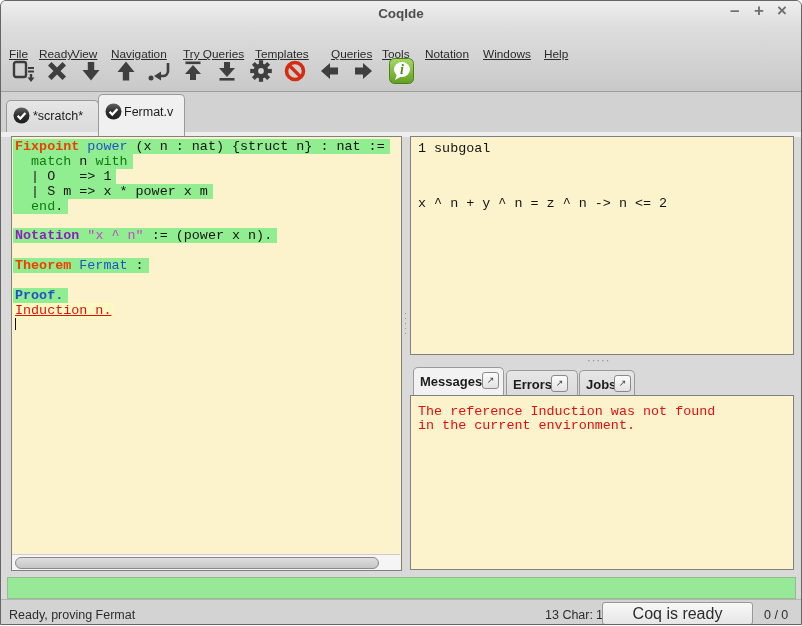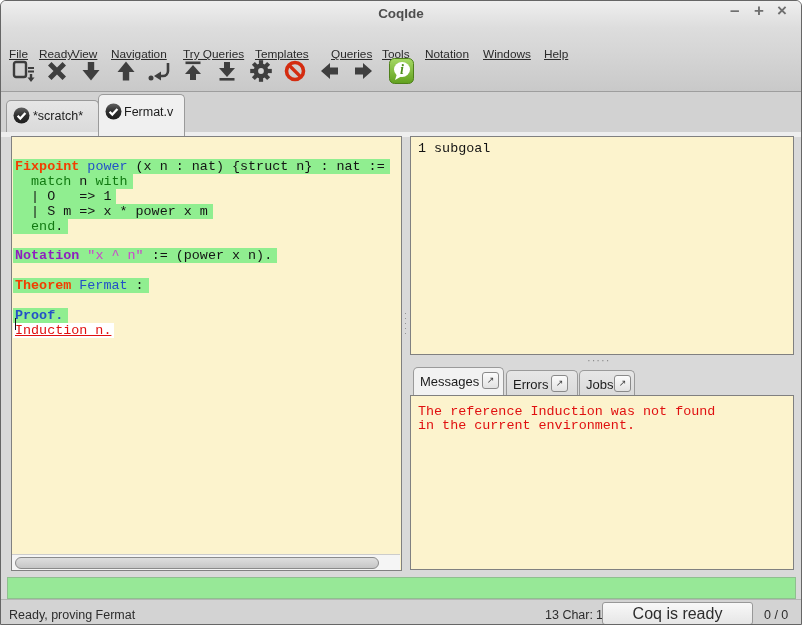--- a/index.html
+++ b/index.html
@@ -16,30 +16,30 @@
 #pagestrip{position:absolute;left:0;top:131px;width:800px;height:5px;background:#eeeeee;}
 .tab{position:absolute;font-family:"Liberation Sans",sans-serif;font-size:12.5px;color:#1c1c1c;}
 #tab1{position:absolute;left:5px;top:99px;width:91px;height:31px;background:linear-gradient(#e6e6e6,#dadada);border:1px solid #9a9a9a;border-bottom:none;border-radius:5px 5px 0 0;}
 #tab2{position:absolute;left:97px;top:93px;width:85px;height:43px;background:#f0f0f0;border:1px solid #9a9a9a;border-bottom:none;border-radius:5px 5px 0 0;}
 
 #editorframe{position:absolute;left:10px;top:135px;width:389px;height:433px;border:1px solid #808080;background:#fcf3cd;}
 #hscroll{position:absolute;left:11px;top:553px;width:388px;height:15px;background:#f5f5f5;border-top:1px solid #cccccc;}
 #hthumb{position:absolute;left:3px;top:2px;width:362px;height:10px;border:1px solid #8a8a8a;border-radius:6px;background:linear-gradient(#dedede,#c6c6c6);}
 #goalsframe{position:absolute;left:409px;top:135px;width:382px;height:217px;border:1px solid #808080;background:#fcf3cd;}
 #msgframe{position:absolute;left:409px;top:394px;width:382px;height:173px;border:1px solid #808080;background:#fcf3cd;}
-.mtab{position:absolute;font-family:"Liberation Sans",sans-serif;font-size:13px;color:#1c1c1c;}
+.mtab{position:absolute;font-family:"Liberation Sans",sans-serif;font-size:13px;color:#1c1c1c;font-weight:bold;}
 #mtab1{position:absolute;left:412px;top:366px;width:89px;height:28px;background:#f2f2f2;border:1px solid #9a9a9a;border-bottom:none;border-radius:5px 5px 0 0;}
 #mtab2{position:absolute;left:505px;top:369px;width:70px;height:25px;background:linear-gradient(#e6e6e6,#dadada);border:1px solid #9a9a9a;border-bottom:none;border-radius:5px 5px 0 0;}
 #mtab3{position:absolute;left:578px;top:369px;width:54px;height:25px;background:linear-gradient(#e6e6e6,#dadada);border:1px solid #9a9a9a;border-bottom:none;border-radius:5px 5px 0 0;}
 .detach{position:absolute;width:15px;height:15px;border:1px solid #8a8a8a;border-radius:3px;background:linear-gradient(#fcfcfc,#e2e2e2);font-family:"Liberation Sans",sans-serif;font-size:9px;color:#444;text-align:center;line-height:15px;}
 
 .ln{position:absolute;left:417px;height:14.9px;}
-#editorclip .ln{left:3px;margin-top:20px;}
+#editorclip .ln{left:3px;}
 .hl{background:#90ee90;margin-left:-2px;padding-left:2px;padding-right:5px;}
-.hlp{background:#ffffff;margin-left:-2px;padding-left:2px;padding-right:3px;}
+.hlp{background:#fef9c3;margin-left:-2px;padding-left:2px;padding-right:3px;}
 .k1{color:#f23d00;font-weight:bold;}
 .k2{color:#117a11;}
 .k3{color:#8f1fbf;font-weight:bold;}
 .k4{color:#2350c8;font-weight:bold;}
 .id{color:#2350c8;}
 .str{color:#cc44cc;}
 .typ{color:#1b1bb3;font-weight:bold;}
 .err{color:#e01010;text-decoration:underline;}
 .red{color:#e01010;}
 
@@ -172,20 +172,21 @@
   <div class="ln mono" style="top:152px;"><span class="hl"><span class="k4">Proof.</span></span></div>
   <div class="ln mono" style="top:166.9px;"><span class="hlp"><span class="err">Induction n.</span></span></div>
   <div class="abs" style="left:2.5px;top:181px;width:1.5px;height:12px;background:#111;"></div>
   </div>
   <div id="hscroll">
       <div id="hthumb"></div>
     </div>
 
   <div id="goalsframe"></div>
   <div class="ln mono" style="left:417px;top:140.5px;">1 subgoal</div>
+  <div class="ln mono" style="left:417px;top:196.4px;">x ^ n + y ^ n = z ^ n -&gt; n &lt;= 2</div>
 
   <div class="abs" style="left:401px;top:310px;width:7px;height:26px;font-size:9px;color:#8a8a8a;font-family:'Liberation Sans';line-height:5px;text-align:center;">·<br>·<br>·<br>·<br>·</div>
   <div class="abs" style="left:586px;top:353px;width:30px;font-size:11px;color:#8a8a8a;font-family:'Liberation Sans';letter-spacing:1px;">·····</div>
 
   <div id="mtab1"></div>
     <div id="mtab2"></div>
     <div id="mtab3"></div>
   <div class="mtab" style="left:419px;top:373px;">Messages</div>
   <div class="detach" style="left:481px;top:371px;">↗</div>
   <div class="mtab" style="left:512px;top:376px;">Errors</div>

